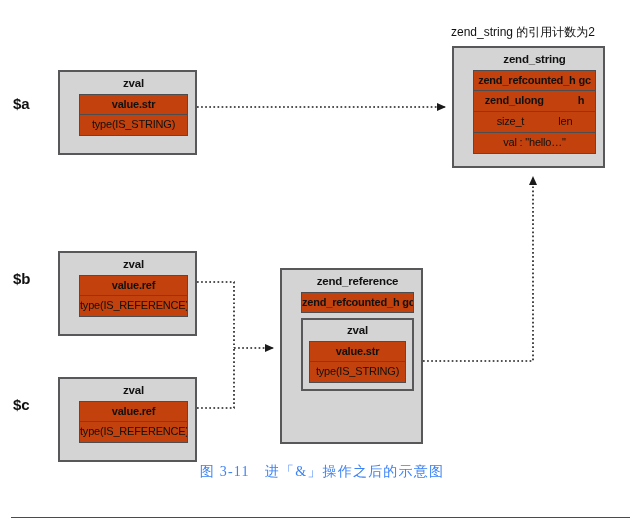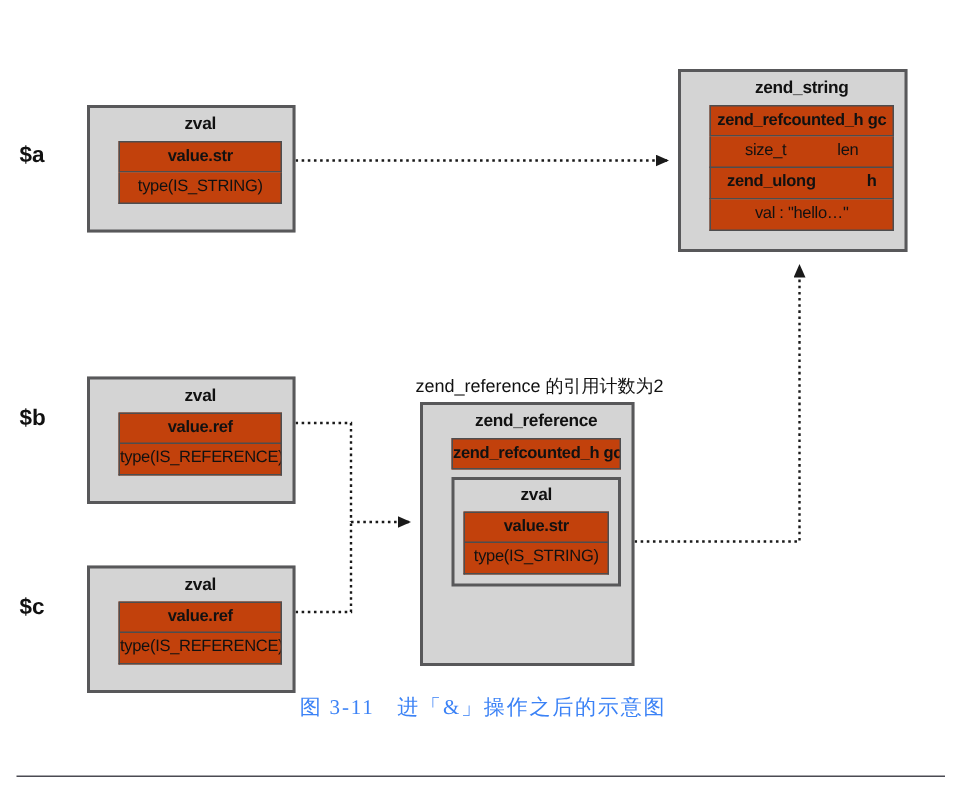--- a/index.html
+++ b/index.html
@@ -141,22 +141,22 @@
 
     <path d="M197,282 L234,282 L234,348" fill="none" stroke="#1a1a1a" stroke-width="1.6" stroke-dasharray="1.7,2.4"></path>
 
     <path d="M197,408 L234,408 L234,348" fill="none" stroke="#1a1a1a" stroke-width="1.6" stroke-dasharray="1.7,2.4"></path>
 
     <path d="M234,348 L273,348" fill="none" stroke="#1a1a1a" stroke-width="1.6" stroke-dasharray="1.7,2.4" marker-end="url(#arrow-right)"></path>
 
     <path d="M423,361 L533,361 L533,177" fill="none" stroke="#1a1a1a" stroke-width="1.6" stroke-dasharray="1.7,2.4" marker-end="url(#arrow-up)"></path>
   </svg>
 
-
-  <div class="annot" style="left:277px; top:249px;">zend_reference 的引用计数为2</div>
+  <div class="annot" style="left:451px; top:24px;">zend_string 的引用计数为2</div>
+
 
   <div class="var-label" style="left:13px; top:95px;">$a</div>
 
   <div class="var-label" style="left:13px; top:270px;">$b</div>
 
   <div class="var-label" style="left:13px; top:396px;">$c</div>
 
   <div class="struct" style="left:58px; top:70px; width:139px; height:85px;">
     <div class="struct-title">zval</div>
     <div class="field bold">value.str</div>
@@ -171,25 +171,25 @@
 
   <div class="struct" style="left:58px; top:377px; width:139px; height:85px;">
     <div class="struct-title">zval</div>
     <div class="field bold">value.ref</div>
     <div class="field">type(IS_REFERENCE)</div>
   </div>
 
   <div class="struct" style="left:452px; top:46px; width:153px; height:122px;">
     <div class="struct-title">zend_string</div>
     <div class="field bold">zend_refcounted_h gc</div>
+    <div class="field bold">
+      <span class="col-left">zend_ulong</span><span class="col-right">h</span>
+    </div>
     <div class="field">
       <span class="col-left">size_t</span><span class="col-right">len</span>
-    </div>
-    <div class="field bold">
-      <span class="col-left">zend_ulong</span><span class="col-right">h</span>
     </div>
     <div class="field">val : "hello…"</div>
   </div>
 
   <div class="struct" style="left:280px; top:268px; width:143px; height:176px;">
     <div class="struct-title">zend_reference</div>
     <div class="field bold">zend_refcounted_h gc</div>
 
     <div class="struct nested">
       <div class="struct-title">zval</div>

